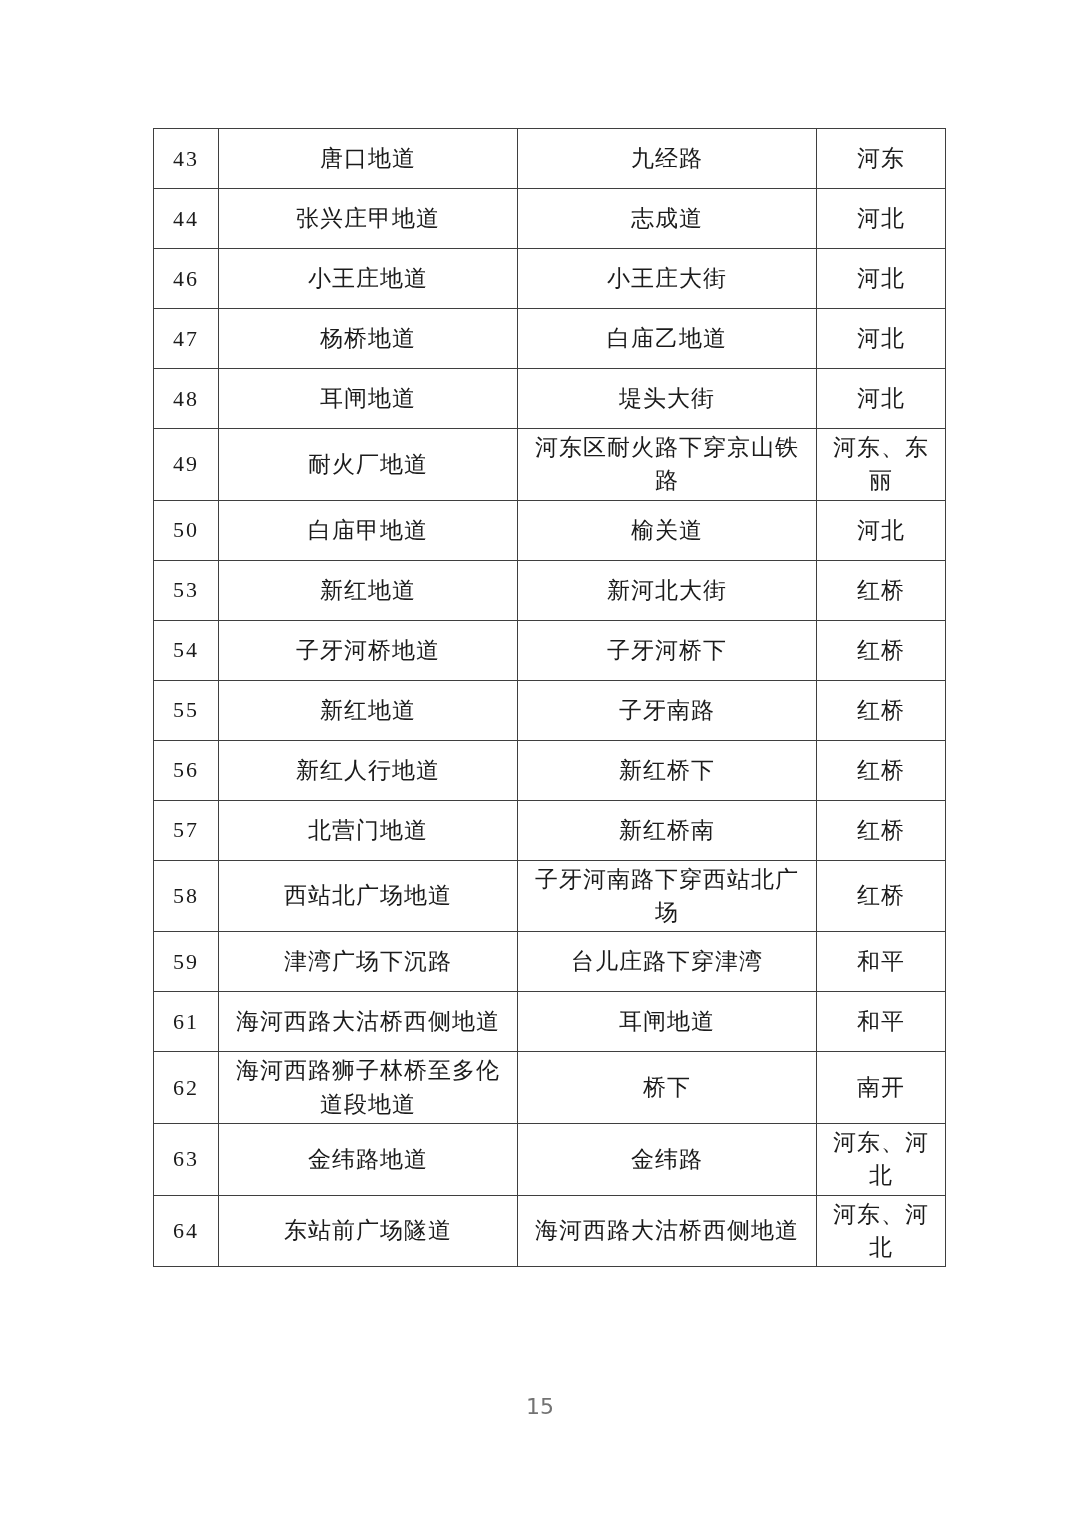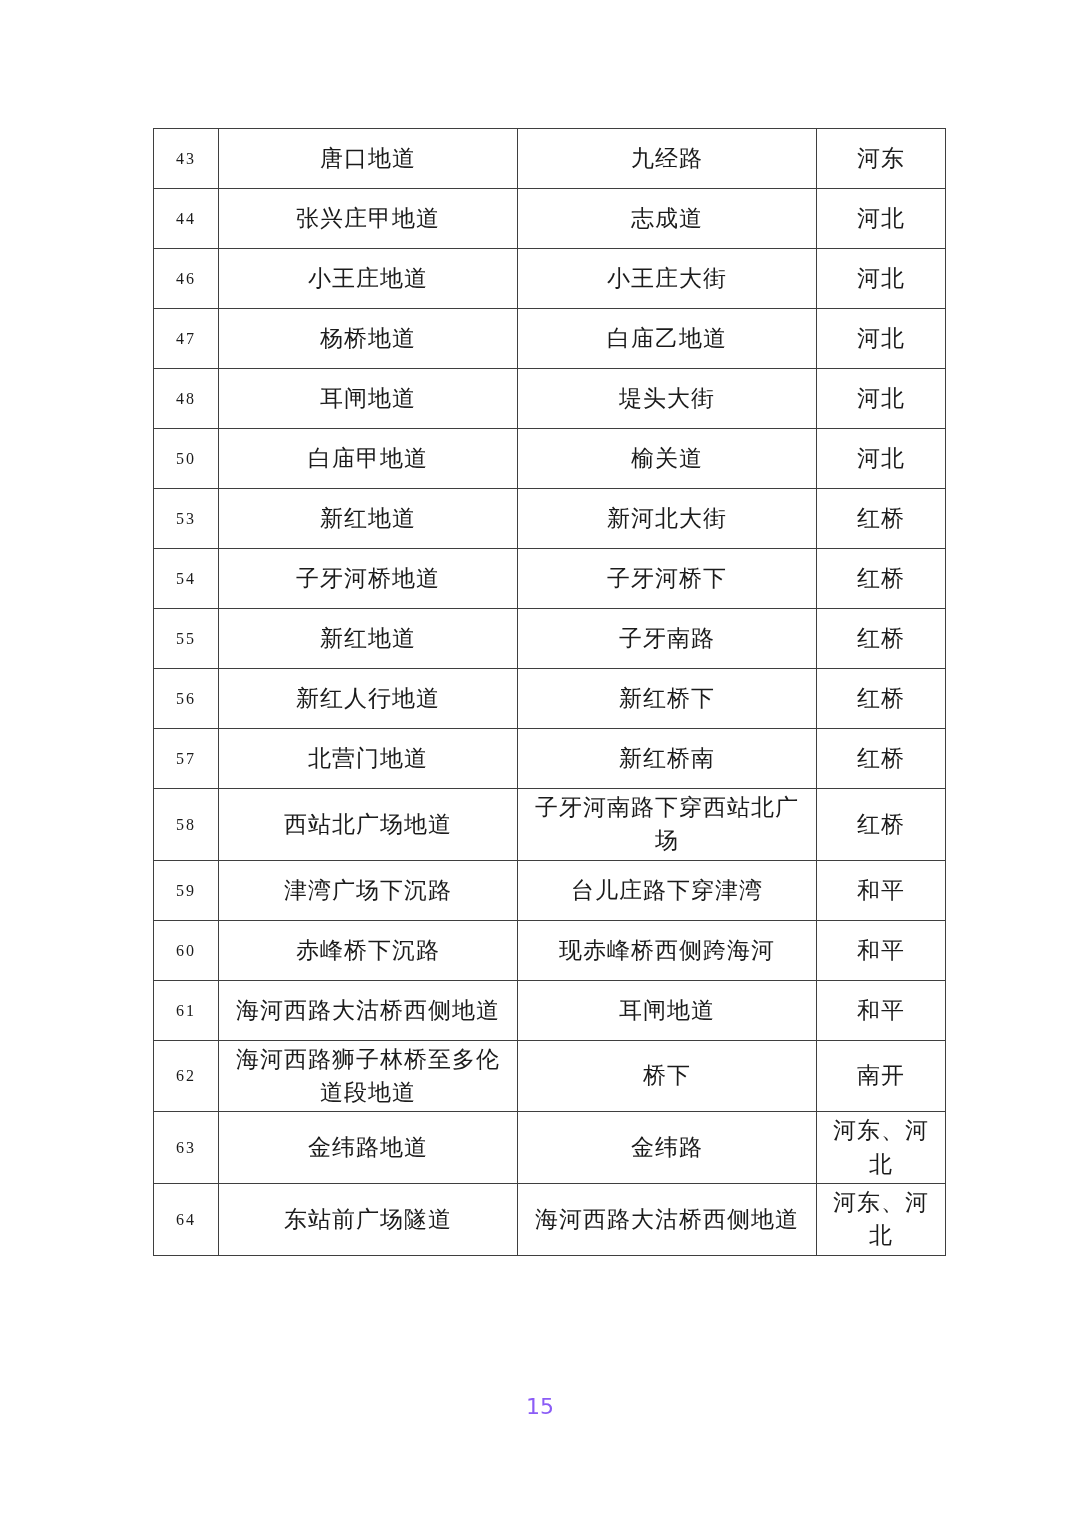--- a/index.html
+++ b/index.html
@@ -39,31 +39,31 @@
     text-align: center;
     vertical-align: middle;
     font-size: 23px;
     line-height: 1.45;
     letter-spacing: 1px;
     color: var(--text-color, #1b1b1b);
     overflow: hidden;
   }
   table.passage-table td.serial-cell {
     letter-spacing: 2px;
-    font-size: 16px;
+    font-size: 22px;
   }
   .page-number {
     position: absolute;
     left: 0;
     top: 1394px;
     width: 1080px;
     text-align: center;
     font-family: "DejaVu Sans", "Liberation Sans", sans-serif;
     font-size: 22px;
-    color: #8b5cf6;
+    color: #737373;
   }
 </style>
 </head>
 <body style="background: rgb(255, 255, 255);">
 
 <div class="document-page">
 
   <table class="passage-table">
     <colgroup>
       <col class="col-no">
@@ -94,20 +94,26 @@
           <td class="serial-cell">47</td>
           <td class="name-cell">杨桥地道</td>
           <td class="location-cell">白庙乙地道</td>
           <td class="district-cell">河北</td>
         </tr>
         <tr>
           <td class="serial-cell">48</td>
           <td class="name-cell">耳闸地道</td>
           <td class="location-cell">堤头大街</td>
           <td class="district-cell">河北</td>
+        </tr>
+        <tr>
+          <td class="serial-cell">49</td>
+          <td class="name-cell">耐火厂地道</td>
+          <td class="location-cell">河东区耐火路下穿京山铁路</td>
+          <td class="district-cell">河东、东丽</td>
         </tr>
         <tr>
           <td class="serial-cell">50</td>
           <td class="name-cell">白庙甲地道</td>
           <td class="location-cell">榆关道</td>
           <td class="district-cell">河北</td>
         </tr>
         <tr>
           <td class="serial-cell">53</td>
           <td class="name-cell">新红地道</td>
@@ -144,26 +150,20 @@
           <td class="location-cell">子牙河南路下穿西站北广场</td>
           <td class="district-cell">红桥</td>
         </tr>
         <tr>
           <td class="serial-cell">59</td>
           <td class="name-cell">津湾广场下沉路</td>
           <td class="location-cell">台儿庄路下穿津湾</td>
           <td class="district-cell">和平</td>
         </tr>
         <tr>
-          <td class="serial-cell">60</td>
-          <td class="name-cell">赤峰桥下沉路</td>
-          <td class="location-cell">现赤峰桥西侧跨海河</td>
-          <td class="district-cell">和平</td>
-        </tr>
-        <tr>
           <td class="serial-cell">61</td>
           <td class="name-cell">海河西路大沽桥西侧地道</td>
           <td class="location-cell">耳闸地道</td>
           <td class="district-cell">和平</td>
         </tr>
         <tr>
           <td class="serial-cell">62</td>
           <td class="name-cell">海河西路狮子林桥至多伦道段地道</td>
           <td class="location-cell">桥下</td>
           <td class="district-cell">南开</td>

